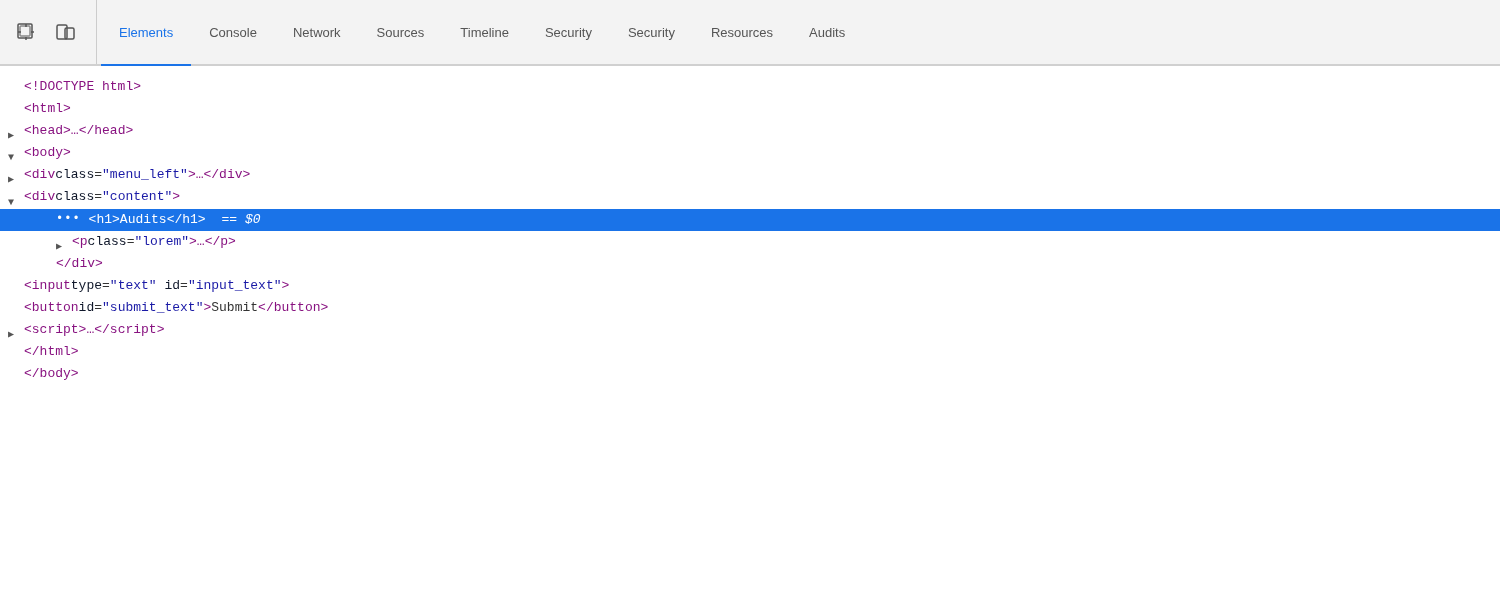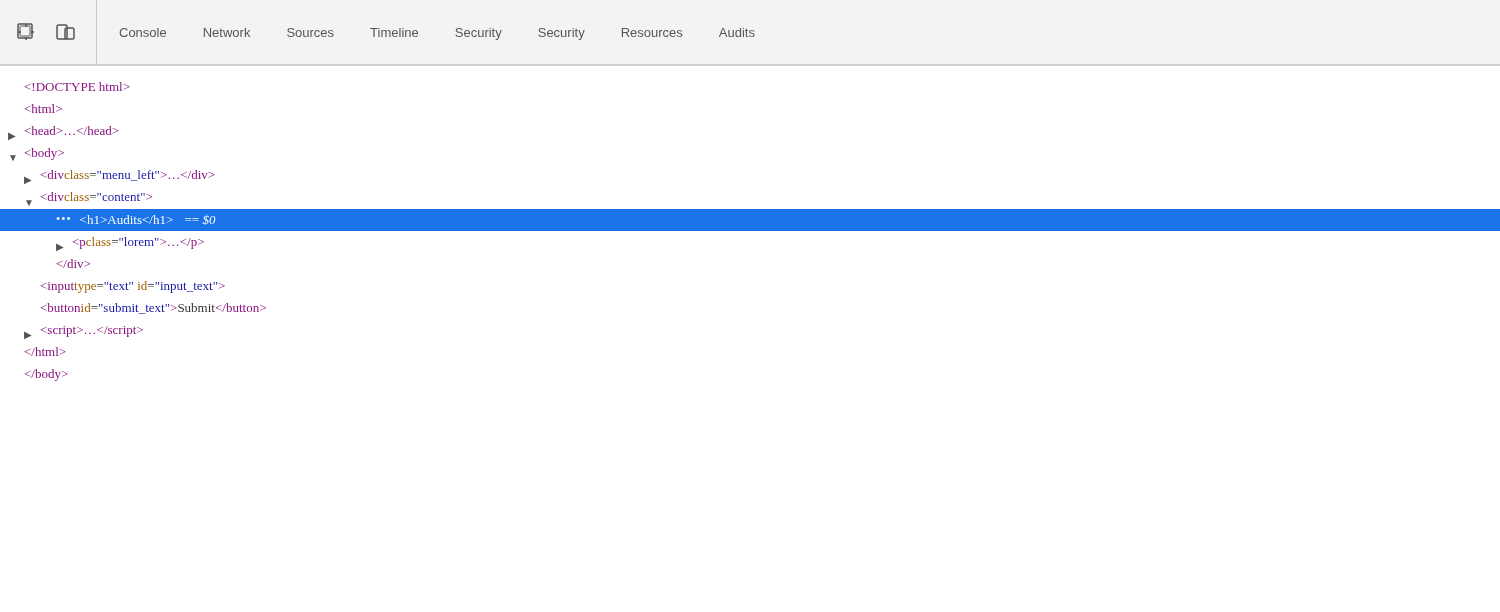--- a/index.html
+++ b/index.html
@@ -82,21 +82,21 @@
       height: 2px;
       background: #1a73e8;
     }
 
     
     .devtools-content {
       background: #fff;
       height: calc(612px - 66px);
       overflow-y: auto;
       padding: 10px 0;
-      font-family: Liberation Serif, serif;
+      font-family: Liberation Mono, monospace;
       font-size: 13px;
       line-height: 1.7;
     }
 
     .code-line {
       display: flex;
       align-items: center;
       padding: 0 8px;
       white-space: nowrap;
       min-height: 22px;
@@ -108,21 +108,21 @@
 
     .code-line.selected * {
       color: #fff !important;
     }
 
     .code-line.selected .dollar-zero {
       color: #fff !important;
     }
 
     .indent-0 { padding-left: 8px; }
-    .indent-1 { padding-left: 24px; }
+    .indent-1 { padding-left: 8px; }
     .indent-2 { padding-left: 40px; }
     .indent-3 { padding-left: 56px; }
 
     .triangle {
       display: inline-block;
       width: 14px;
       height: 14px;
       margin-right: 2px;
       flex-shrink: 0;
       cursor: pointer;
@@ -148,21 +148,21 @@
 
     .dots {
       color: #666;
       font-size: 12px;
       margin-right: 8px;
       letter-spacing: 1px;
     }
 
     
     .tag { color: #881280; }
-    .attr-name { color: #a16207; }
+    .attr-name { color: #0f172a; }
     .attr-value { color: #1a1aa6; }
     .text-content { color: #333; }
     .equals { color: #333; }
 
     .selected .tag,
     .selected .attr-name,
     .selected .attr-value,
     .selected .text-content,
     .selected .equals,
     .selected .dollar,
@@ -200,20 +200,23 @@
     <button class="toolbar-icon-btn" title="Toggle device toolbar">
       <svg viewBox="0 0 20 20" fill="none" xmlns="http://www.w3.org/2000/svg">
 
         <rect x="1" y="3" width="10" height="14" rx="1.5" stroke="#555" stroke-width="1.5" fill="none"></rect>
         <rect x="9" y="6" width="9" height="11" rx="1.5" stroke="#555" stroke-width="1.5" fill="none"></rect>
       </svg>
     </button>
   </div>
 
   <nav class="tabs">
+    <button class="tab active">
+      <span>Elements</span>
+    </button>
     <button class="tab">
       <span>Console</span>
     </button>
     <button class="tab">
       <span>Network</span>
     </button>
     <button class="tab">
       <span>Sources</span>
     </button>
     <button class="tab">

